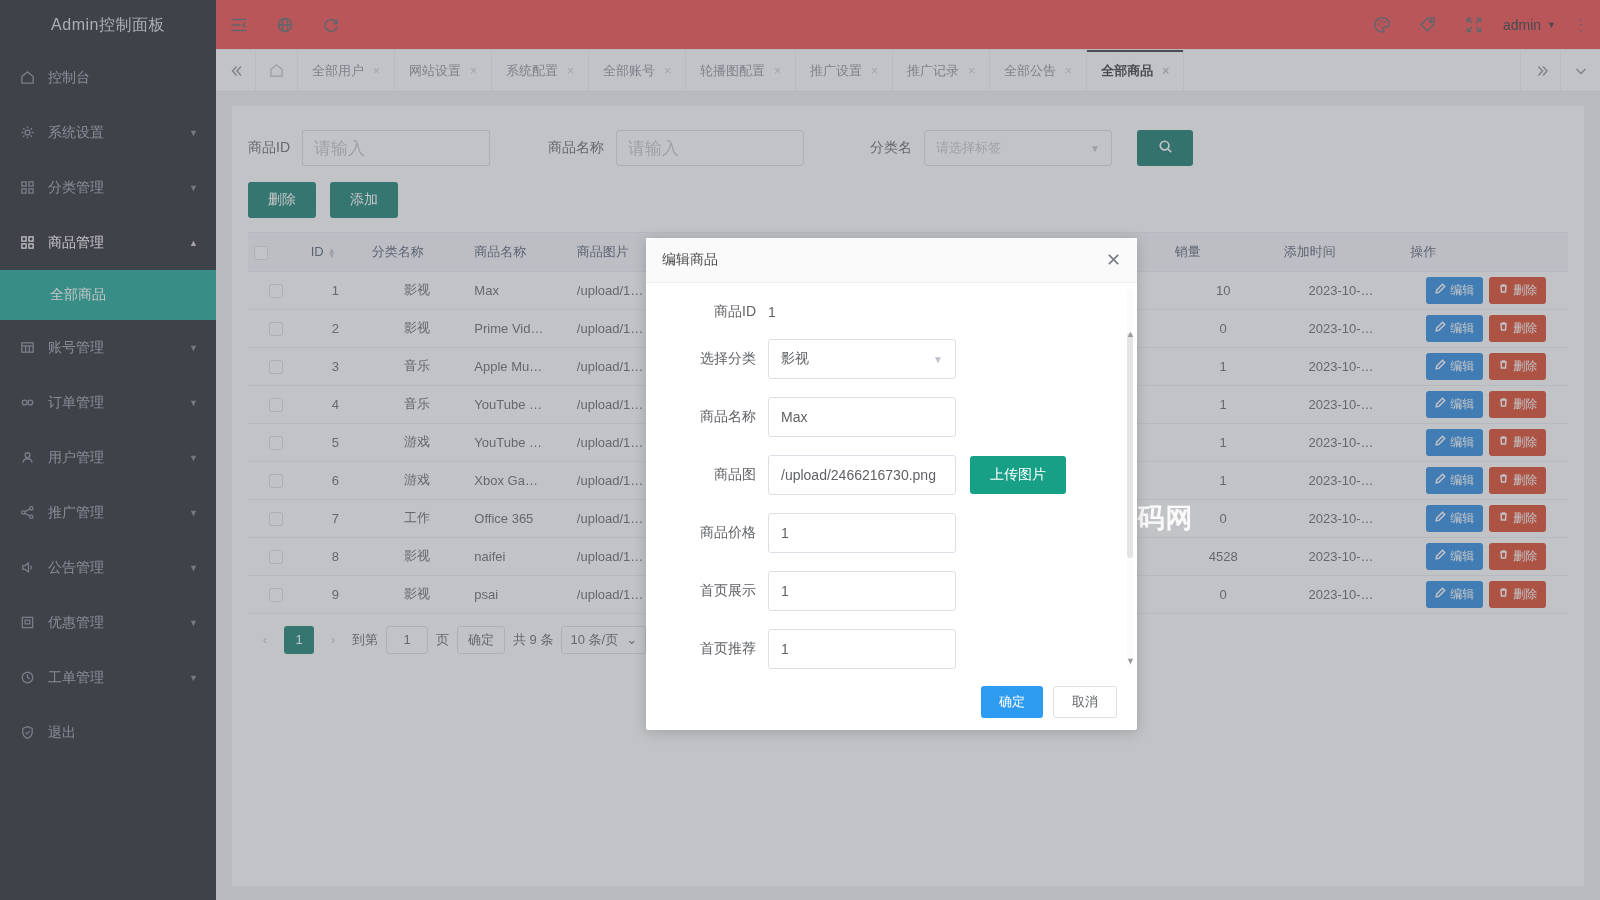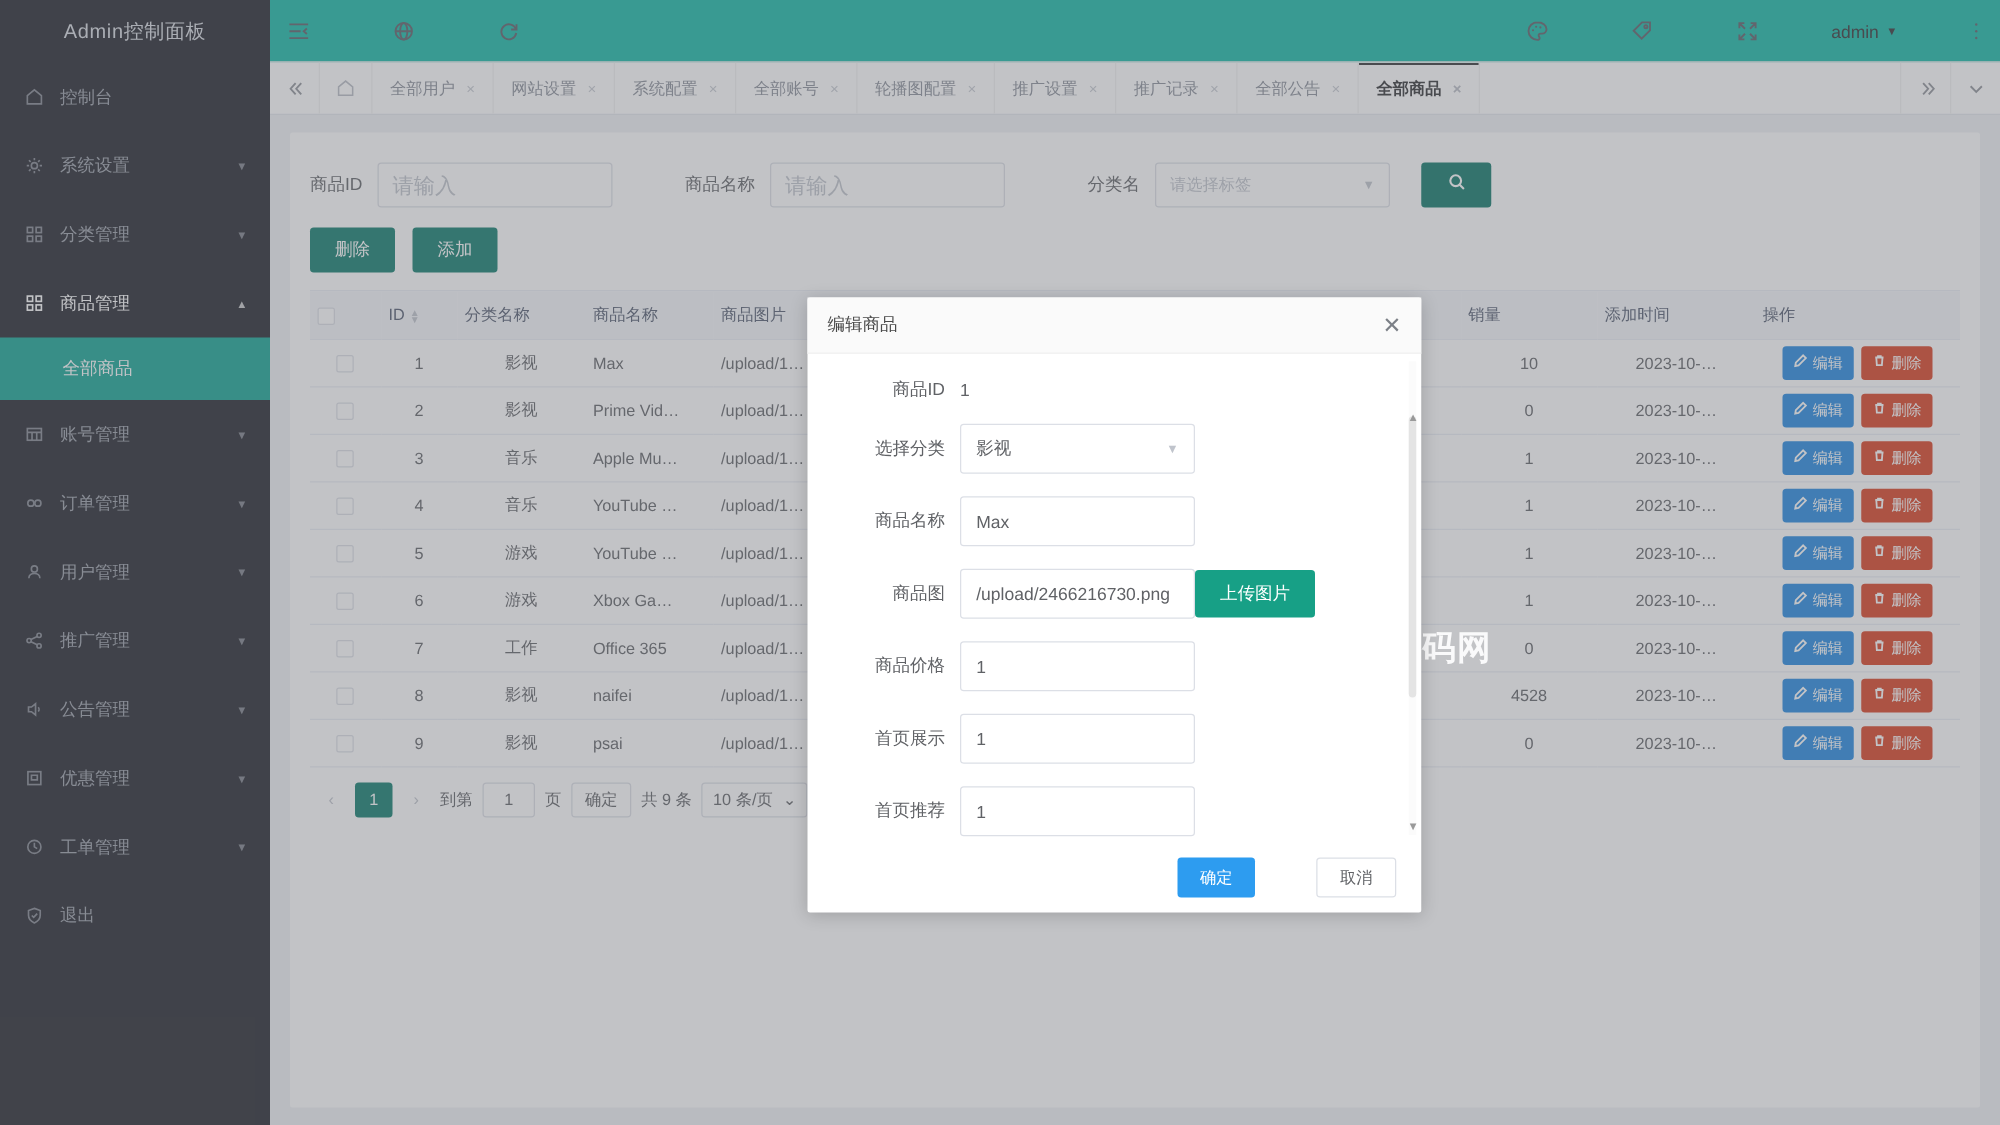--- a/index.html
+++ b/index.html
@@ -34,22 +34,22 @@
     height: 50px; display: flex; align-items: center; padding-left: 50px;
     font-size: 14px; color: #b9bec7; background: #1b1d24; cursor: pointer;
   }
   .sub-item.active { background: #12a493; color: #ffffff; }
   svg.si { width: 15px; height: 15px; stroke: currentColor; fill: none; stroke-width: 1.4; }
 
   
   .right { flex: 1 1 auto; height: 900px; display: flex; flex-direction: column; background: #f0f2f5; min-width: 0; }
 
   .topbar {
-    height: 50px; background: #14b8a6; display: flex; align-items: center;
-    border-bottom: 1px solid #f0f0f0; flex: 0 0 50px; gap: 38px;
+    height: 50px; background: #ef4444; display: flex; align-items: center;
+    border-bottom: 1px solid #f0f0f0; flex: 0 0 50px;
   }
   .topbar .tb-ic {
     width: 46px; height: 50px; display: flex; align-items: center; justify-content: center;
     color: #5a5e66; cursor: pointer;
   }
   .topbar .tb-ic svg { width: 18px; height: 18px; stroke: currentColor; fill: none; stroke-width: 1.5; }
   .topbar .spacer { flex: 1 1 auto; }
   .topbar .user { display: flex; align-items: center; gap: 6px; font-size: 14px; color: #303133; padding: 0 6px; cursor: pointer; }
 
   .tabbar {
@@ -150,29 +150,29 @@
   .frow { display: flex; align-items: center; margin-bottom: 18px; }
   .flab { width: 122px; flex: 0 0 122px; text-align: right; padding-right: 12px; font-size: 14px; color: #606266; }
   .fstatic { font-size: 14px; color: #606266; }
   .fctl {
     width: 188px; height: 40px; border: 1px solid #dcdfe6; border-radius: 3px;
     display: flex; align-items: center; padding: 0 12px; font-size: 14px; color: #606266; background:#fff;
   }
   .fctl.sel { justify-content: space-between; }
   .fctl.sel .car { color: #c0c4cc; font-size: 10px; }
   .upload-btn {
-    margin-left: 0; height: 38px; background: #17a086; color: #fff; font-size: 14px;
+    margin-left: 14px; height: 38px; background: #17a086; color: #fff; font-size: 14px;
     border: none; border-radius: 3px; padding: 0 20px; cursor: pointer;
   }
   .modal-foot {
     flex: 0 0 56px; display: flex; align-items: center; justify-content: flex-end;
     gap: 10px; padding: 0 20px;
   }
   .mb-ok { background: #2d9cf0; color:#fff; border:none; border-radius:3px; height: 32px; padding: 0 18px; font-size:13px; cursor:pointer; }
-  .mb-cancel { background:#fff; color:#606266; border:1px solid #dcdfe6; border-radius:3px; height:32px; padding: 0 18px; font-size:13px; cursor:pointer;margin-left:39px; }
+  .mb-cancel { background:#fff; color:#606266; border:1px solid #dcdfe6; border-radius:3px; height:32px; padding: 0 18px; font-size:13px; cursor:pointer; }
 
   .watermark {
     position: absolute; left: 1032px; top: 500px; z-index: 45;
     font-size: 27px; font-weight: bold; color: rgba(255,255,255,.92);
     letter-spacing: 1px; pointer-events: none;
   }
 </style>
 </head>
 <body>
 

